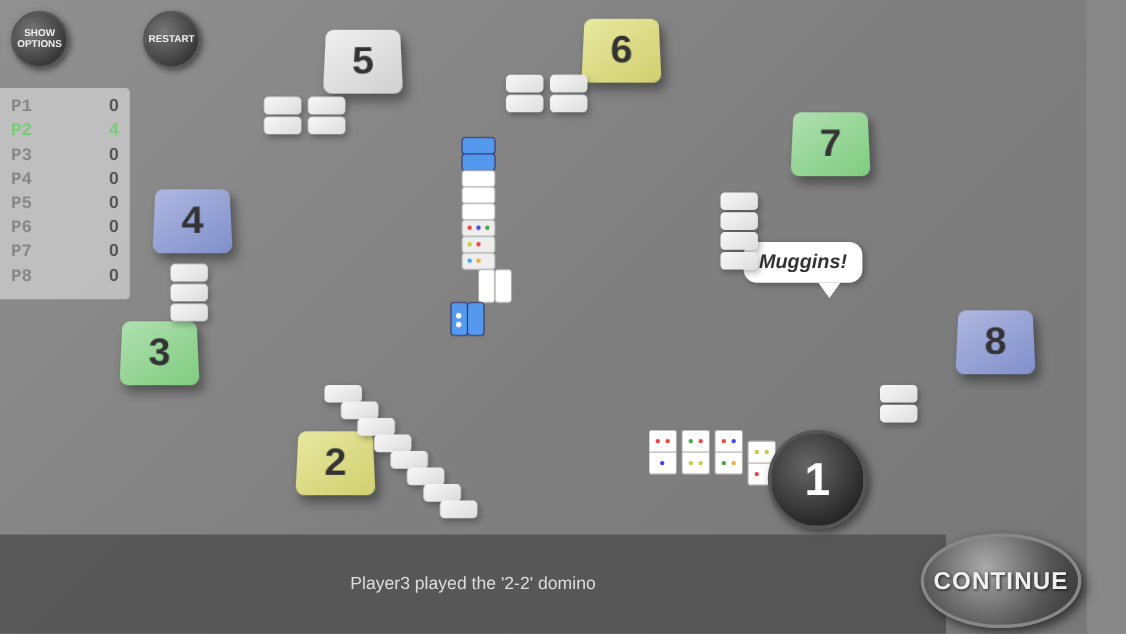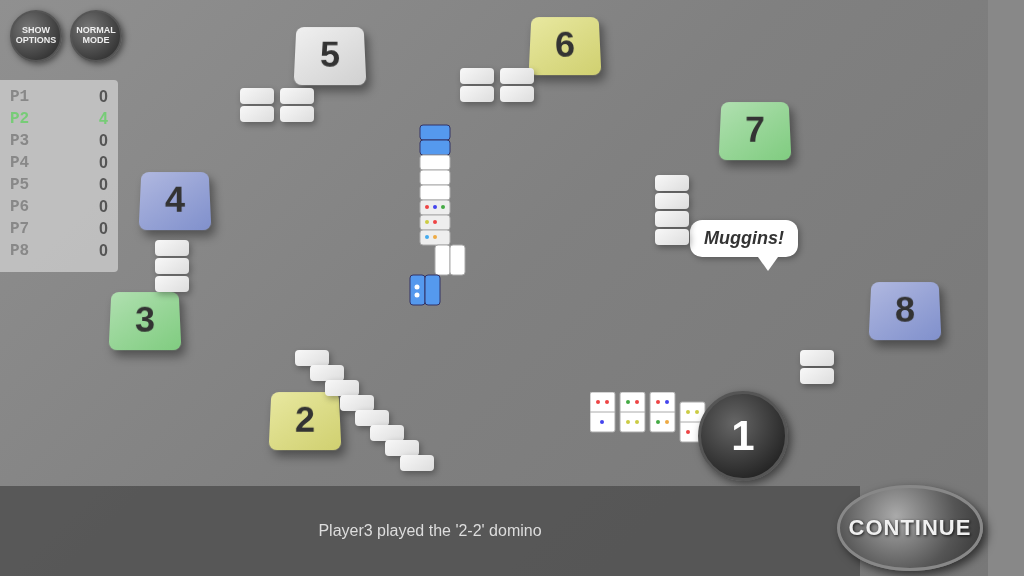--- a/index.html
+++ b/index.html
@@ -159,21 +159,21 @@
     #player1-circle span {
       color: white;
       font-size: 42px;
       font-weight: bold;
     }
 
     
     #speech-bubble {
       position: absolute;
       top: 220px;
-      right: 190px;
+      right: 204px;
       background: white;
       border-radius: 12px;
       padding: 8px 14px;
       font-size: 18px;
       font-weight: bold;
       color: #333;
       box-shadow: 2px 2px 6px rgba(0,0,0,0.3);
     }
 
     #speech-bubble::after {
@@ -218,23 +218,22 @@
   </style>
 </head>
 <body>
 
 <div id="game-board">
 
   <div id="btn-show-options" class="top-btn">
     <span style="white-space:pre-line;">SHOW
 OPTIONS</span>
   </div>
-  <div id="btn-normal-mode" class="top-btn">
-    <span style="white-space:pre-line;">NORMAL
-MODE</span>
+  <div id="btn-restart" class="top-btn">
+    <span>RESTART</span>
   </div>
 
   <div id="score-panel">
     <div class="score-row">
       <span class="player-label">P1</span>
       <span class="score-val">0</span>
     </div>
     <div class="score-row">
       <span class="player-label highlight">P2</span>
       <span class="score-val highlight">4</span>

